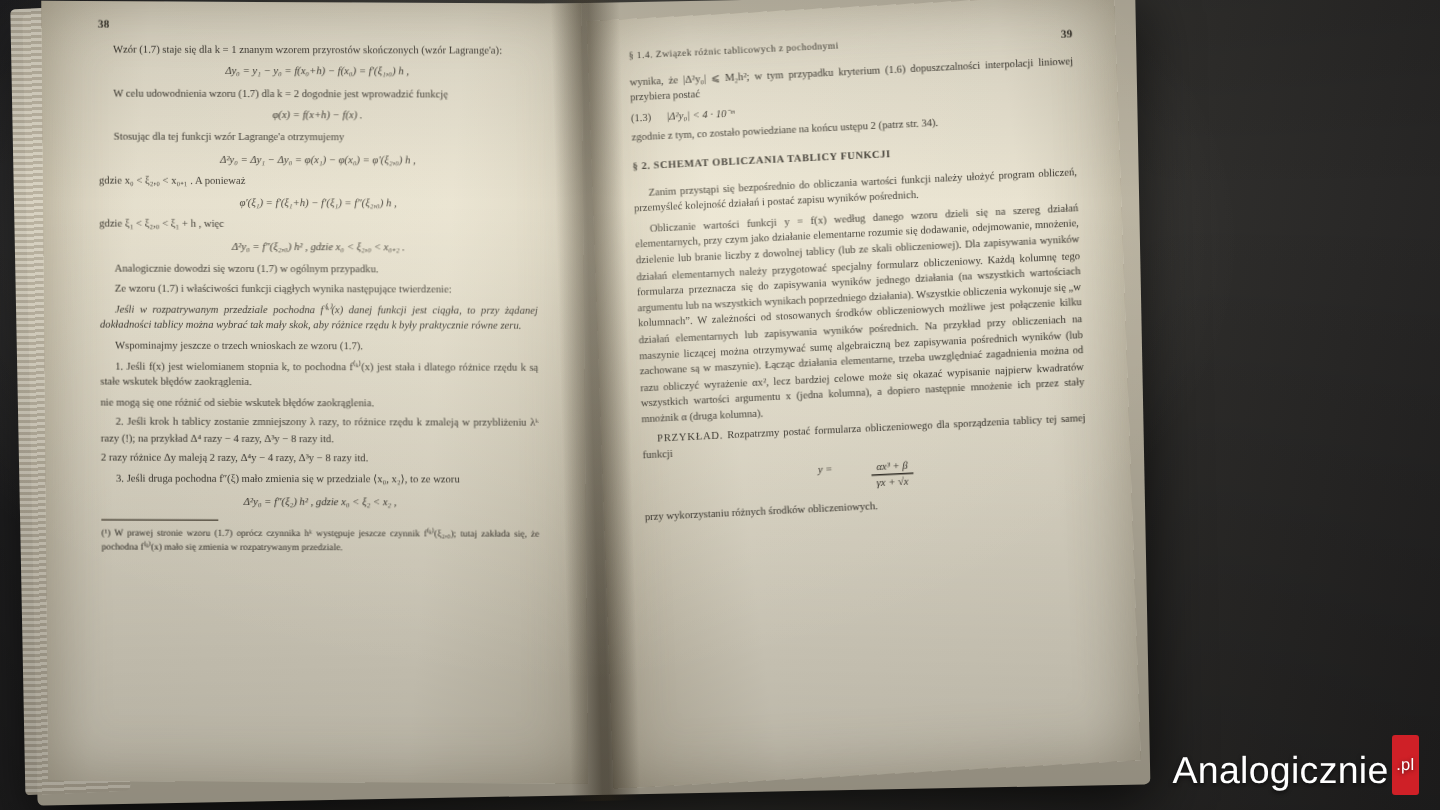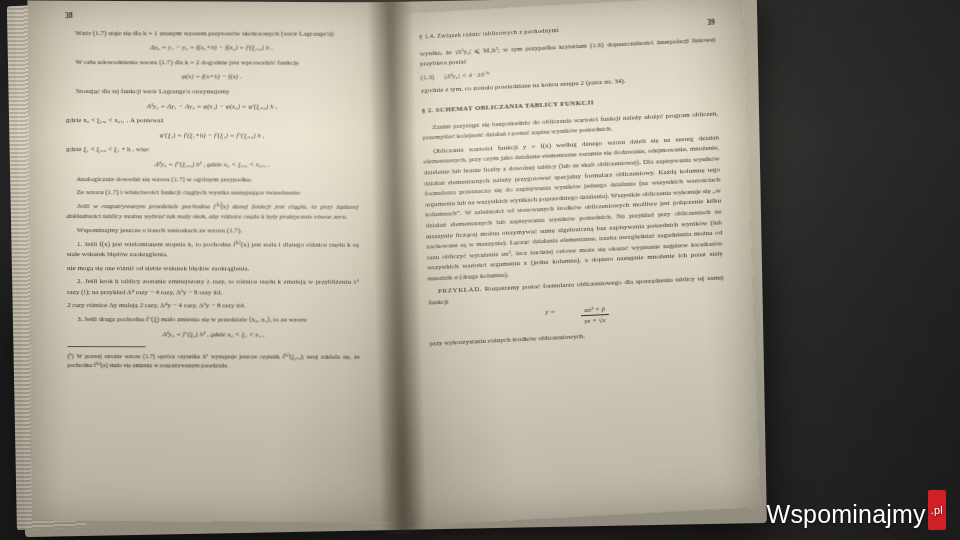--- a/index.html
+++ b/index.html
@@ -161,15 +161,15 @@
 
       <p class="noind">przy wykorzystaniu różnych środków obliczeniowych.</p>
     </div>
 
     <div class="gutter"></div>
   </div>
 
   <div class="light"></div>
 
   <div class="wm">
-    <span>Wspominajmy</span><span class="pl">.pl</span>
+    <span>Analogicznie</span><span class="pl">.pl</span>
   </div>
 </div>
 
 </body></html>

